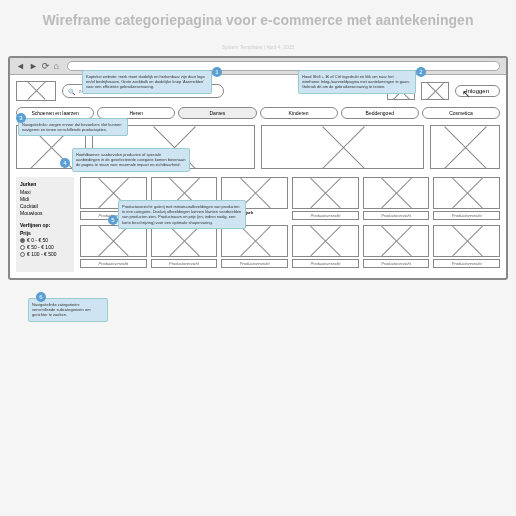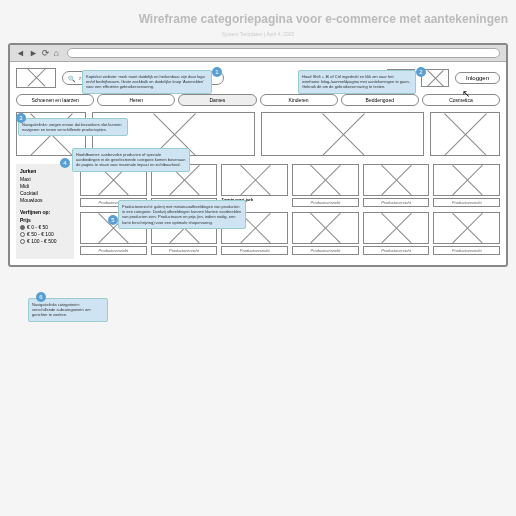--- a/index.html
+++ b/index.html
@@ -1,18 +1,18 @@
 <!DOCTYPE html>
 <html><head>
 <meta charset="utf-8">
 <style>
 *{box-sizing:border-box;margin:0;padding:0;font-family:Arial,sans-serif}
 body{background:#f5f5f5;width:516px;height:516px;overflow:hidden;position:relative}
 .wrap{padding:8px}
-.title{text-align:right;font-size:12px;color:#bbb;font-weight:bold;margin:4px 0 5px}
+.title{text-align:center;font-size:14px;color:#bbb;font-weight:bold;margin:4px 0 16px}
 .subtitle{text-align:center;font-size:5px;color:#ccc;margin-bottom:6px}
 .browser{border:2px solid #888;border-radius:3px;background:#fff}
 .toolbar{background:#ddd;padding:3px 6px;display:flex;align-items:center;gap:4px;border-bottom:1px solid #aaa}
 .nav-icon{font-size:9px;color:#555}
 .url-bar{flex:1;background:#fff;border:1px solid #aaa;border-radius:8px;height:10px;margin-left:4px}
 .content{padding:6px;position:relative}
 .header-row{display:flex;align-items:center;gap:6px;margin-bottom:6px}
 .xbox{border:1px solid #888;background:#fff;position:relative;flex-shrink:0}
 .xbox::before,.xbox::after{content:"";position:absolute;background:#888;width:1px;height:141%;top:-20%;left:50%;transform-origin:center}
 .xbox::before{transform:rotate(45deg)}

